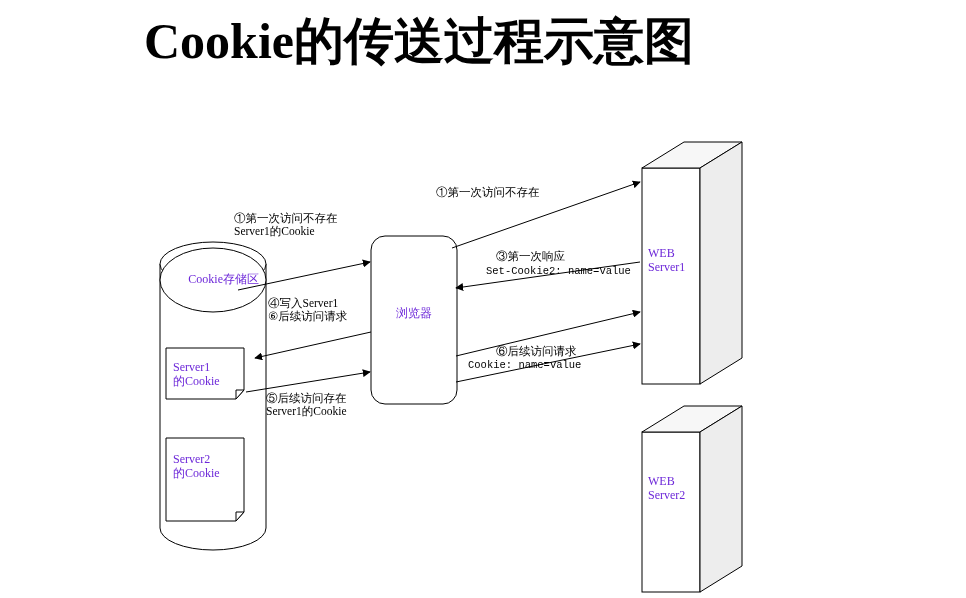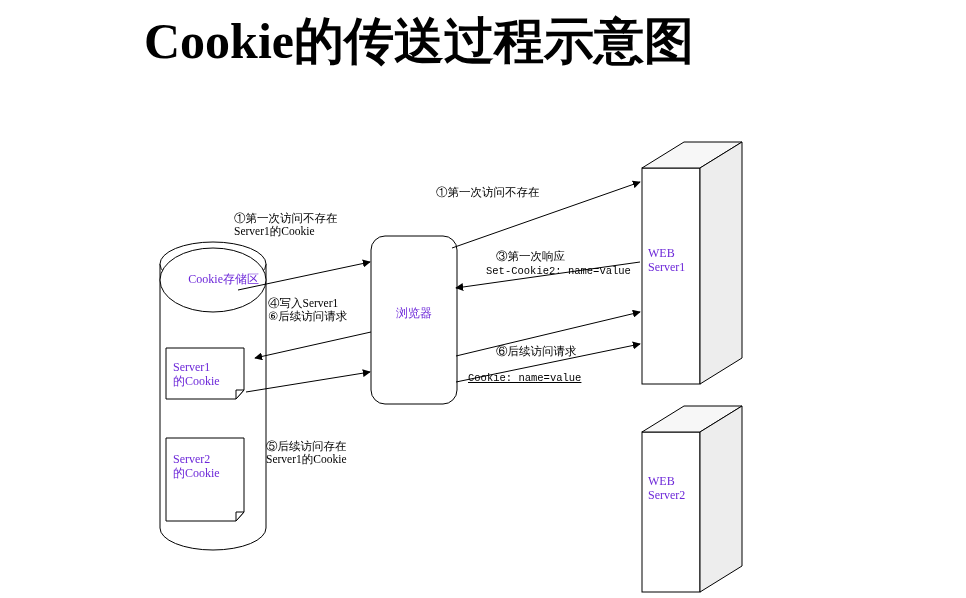--- a/index.html
+++ b/index.html
@@ -132,16 +132,16 @@
 <div class="node-label" style="left:648px; top:474px;">WEB
 Server2</div>
 
 <div class="lbl" style="left:234px; top:212px;">①第一次访问不存在
 Server1的Cookie</div>
 <div class="lbl" style="left:436px; top:186px;">①第一次访问不存在</div>
 <div class="lbl" style="left:496px; top:250px;">③第一次响应</div>
 <div class="lbl-mono" style="left:486px; top:265px;">Set-Cookie2: name=value</div>
 <div class="lbl" style="left:268px; top:297px;">④写入Server1
 ⑥后续访问请求</div>
-<div class="lbl" style="left:266px; top:392px;margin-top:48px;">⑤后续访问存在
+<div class="lbl" style="left:266px; top:392px;">⑤后续访问存在
 Server1的Cookie</div>
 <div class="lbl" style="left:496px; top:345px;">⑥后续访问请求</div>
-<div class="lbl-mono" style="left:468px; top:372px;text-decoration:underline;">Cookie: name=value</div>
+<div class="lbl-mono" style="left:468px; top:359px;">Cookie: name=value</div>
 
 </body></html>

